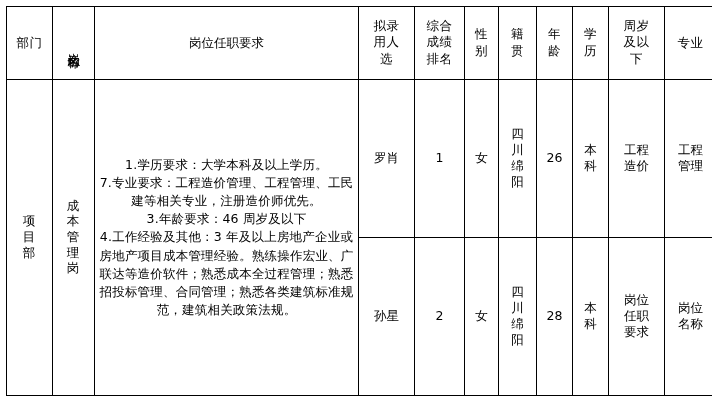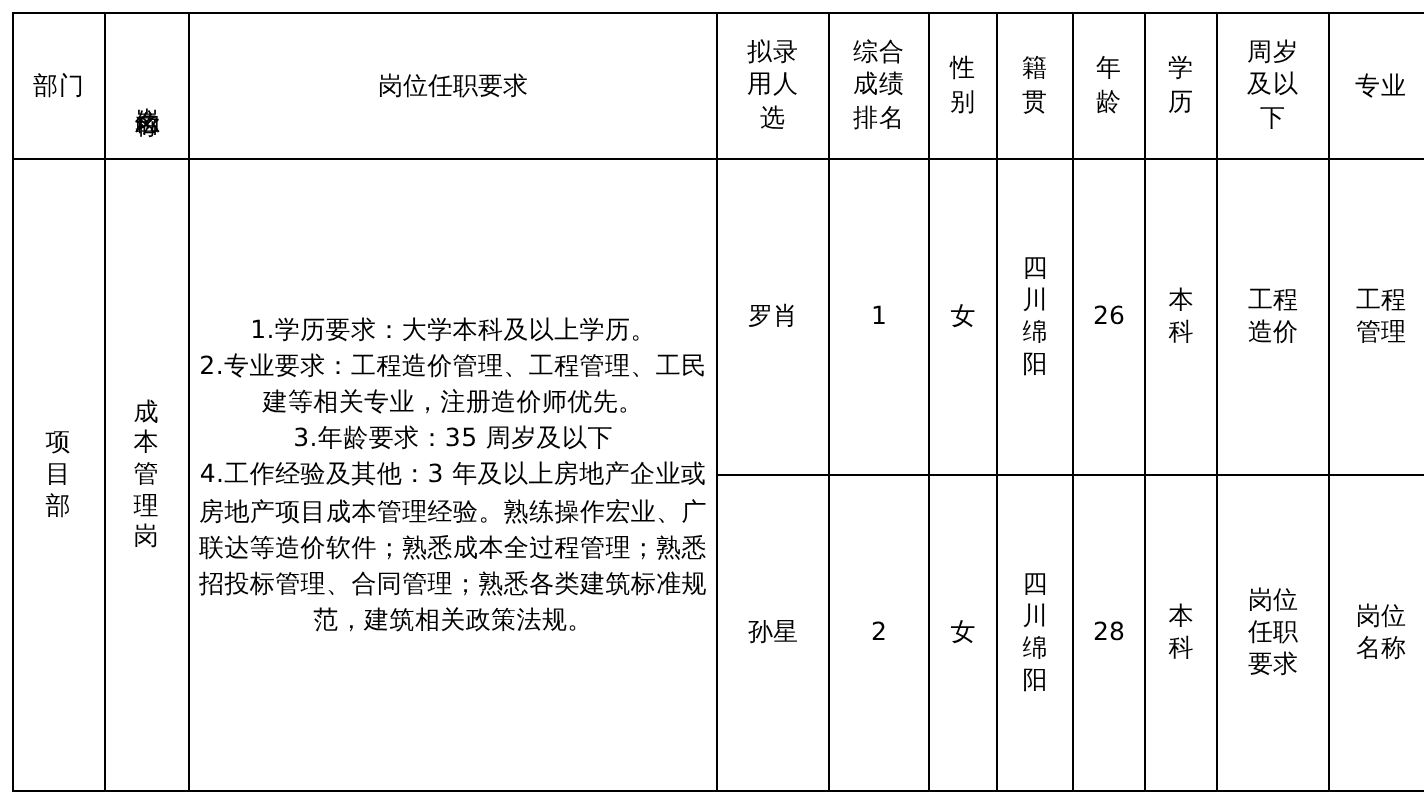--- a/index.html
+++ b/index.html
@@ -137,22 +137,22 @@
 
     <tr>
       <td rowspan="2" class="dept-cell">
         <span class="cellstack" style="width:14px">项目部</span>
       </td>
       <td rowspan="2" class="post-cell">
         <span class="cellstack" style="width:14px">成本管理岗</span>
       </td>
       <td rowspan="2" class="req-cell">
         <p>1.学历要求：大学本科及以上学历。</p>
-        <p>2.专业要求：工程造价管理、工程管理、工民建等相关专业，注册造价师优先。</p>
-        <p>3.年龄要求：35 周岁及以下</p>
+        <p>7.专业要求：工程造价管理、工程管理、工民建等相关专业，注册造价师优先。</p>
+        <p>3.年龄要求：46 周岁及以下</p>
         <p>4.工作经验及其他：3 年及以上房地产企业或房地产项目成本管理经验。熟练操作宏业、广联达等造价软件；熟悉成本全过程管理；熟悉招投标管理、合同管理；熟悉各类建筑标准规范，建筑相关政策法规。</p>
       </td>
       <td>
         <span>罗肖</span>
       </td>
       <td>
         <span>1</span>
       </td>
       <td>
         <span>女</span>

